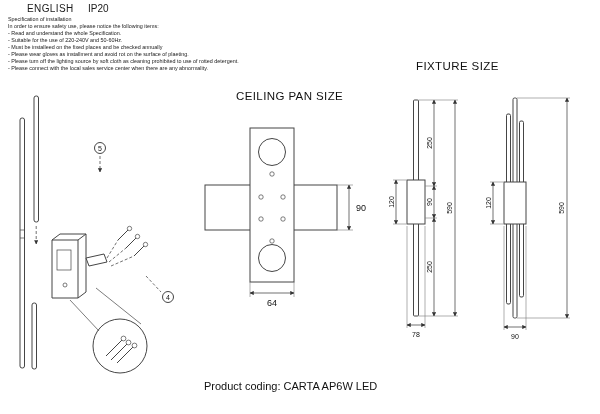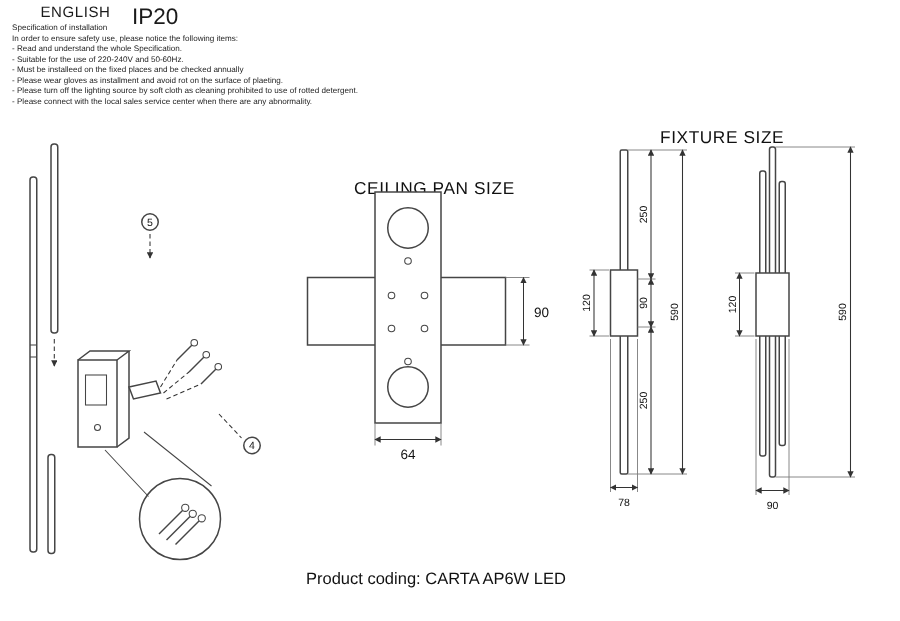--- a/index.html
+++ b/index.html
@@ -2,26 +2,26 @@
 <html><head>
 <meta charset="utf-8">
 <style>
   html,body{margin:0;padding:0;}
   body{
     width:600px;height:414px;background:#ffffff;position:relative;overflow:hidden;
     font-family:"Liberation Sans",sans-serif;color:#1a1a1a;
   }
   .abs{position:absolute;}
   .lang{left:8px;top:3px;font-size:10px;letter-spacing:.4px;margin-left:19px;}
-  .ip{left:88px;top:3px;font-size:15px;text-align:right;}
+  .ip{left:88px;top:3px;font-size:10px;text-align:right;}
   .spec{left:8px;top:16px;font-size:5.4px;line-height:7px;color:#222;}
   .spec div{white-space:nowrap;}
   .sec-title{font-size:11.5px;letter-spacing:.4px;color:#111;}
-  .ceiling-title{left:236px;top:120px;}
-  .fixture-title{left:440px;top:60px;margin-top:26px;}
+  .ceiling-title{left:236px;top:90px;}
+  .fixture-title{left:416px;top:60px;}
   .footer{left:204px;top:380px;font-size:11px;color:#111;text-align:right;}
   svg.abs{overflow:visible;}
   .install-svg{left:0;top:88px;}
   .ceiling-svg{left:200px;top:100px;}
   .side-svg{left:385px;top:88px;}
   .front-svg{left:480px;top:88px;}
   .fw{fill:#fff;stroke:#454545;stroke-width:1;}
   .ln{stroke:#454545;stroke-width:1;fill:none;}
   .thin{stroke-width:.7;}
   .dl{stroke:#333;stroke-width:.7;fill:none;}

